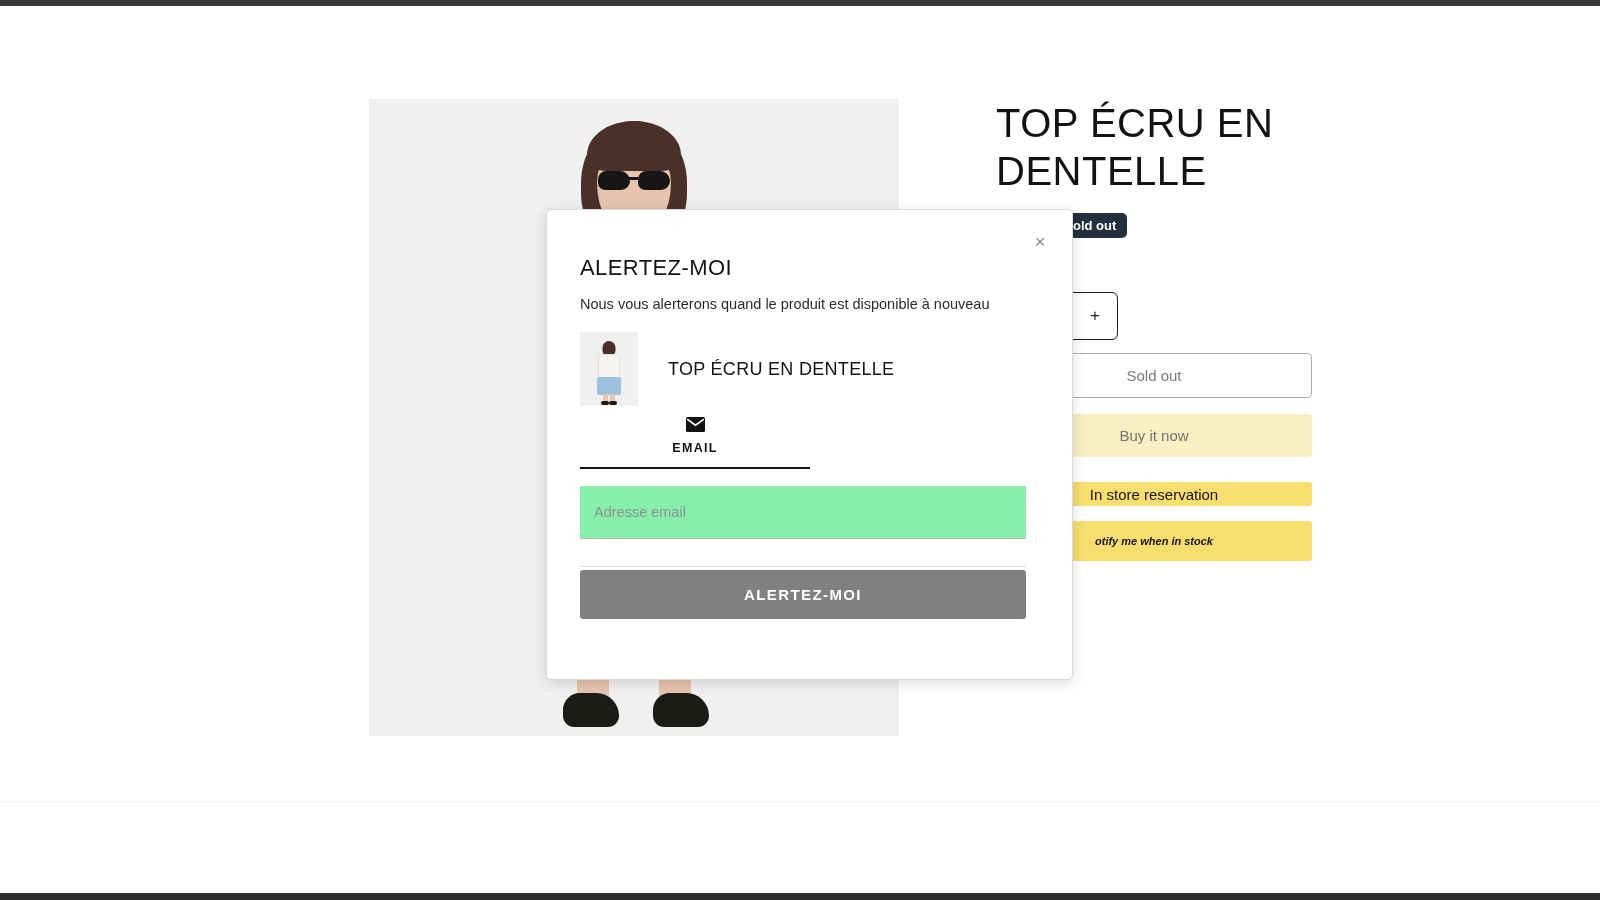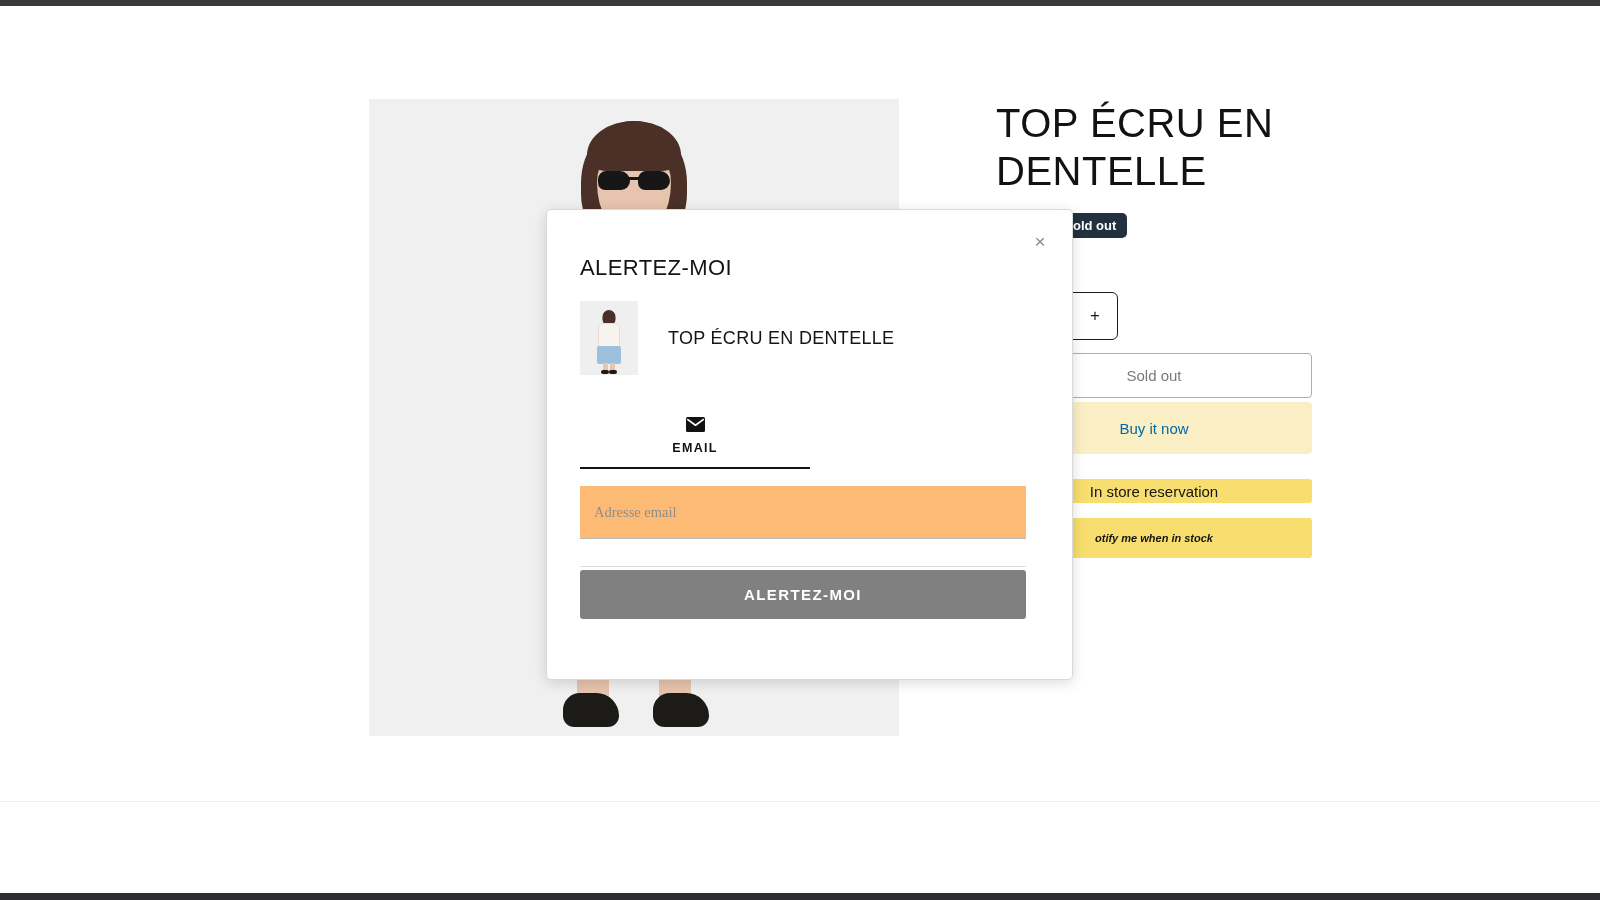--- a/index.html
+++ b/index.html
@@ -236,25 +236,25 @@
     border: none;
   }
   .btn-soldout {
     height: 45px;
     background: #ffffff;
     border: 1px solid #aeaeae;
     border-radius: 4px;
     color: #7a7a7a;
   }
   .btn-buynow {
-    height: 52px;
-    margin-top: 4px;
+    height: 43px;
+    margin-top: 16px;
     background: #faefc4;
     border-radius: 4px;
-    color: #0369a1;
+    color: #737373;
   }
   .btn-reserve {
     height: 24px;
     margin-top: 25px;
     background: #f7de6e;
     border-radius: 3px;
     color: #151515;
     font-size: 15px;
   }
   .btn-notify {
@@ -389,27 +389,27 @@
   }
   .tab-icon { height: 18px; display: flex; align-items: center; }
 
   .field-wrap {
     position: absolute;
     left: 33px; top: 276px;
     width: 446px;
   }
   .field {
     width: 446px; height: 53px;
-    background: #fdba74;
+    background: #86efac;
     border: none;
     border-bottom: 1px solid #b9b9b9;
     padding: 0 14px;
     font-size: 14.5px;
     color: #2b2b2b;
-    font-family: Liberation Serif, serif;
+    font-family: Liberation Sans, sans-serif;
     outline: none;
   }
   .field::placeholder { color: #8e8e8e; }
   .divider-line {
     width: 446px; height: 1px;
     background: #dcdcdc;
     margin-top: 27px;
   }
 
   .submit-btn {
@@ -477,20 +477,21 @@
     <button class="btn btn-notify">otify me when in stock</button>
   </div>
 
   <div class="page-divider"></div>
 
   <div class="modal">
     <button class="modal-close">×</button>
 
     <div class="modal-body">
       <div class="modal-title">ALERTEZ-MOI</div>
+      <div class="modal-sub">Nous vous alerterons quand le produit est disponible à nouveau</div>
 
       <div class="modal-product">
         <div class="thumb">
           <div class="t-head"></div>
           <div class="t-top"></div>
           <div class="t-shorts"></div>
           <div class="t-leg l"></div>
           <div class="t-leg r"></div>
           <div class="t-shoe l"></div>
           <div class="t-shoe r"></div>

